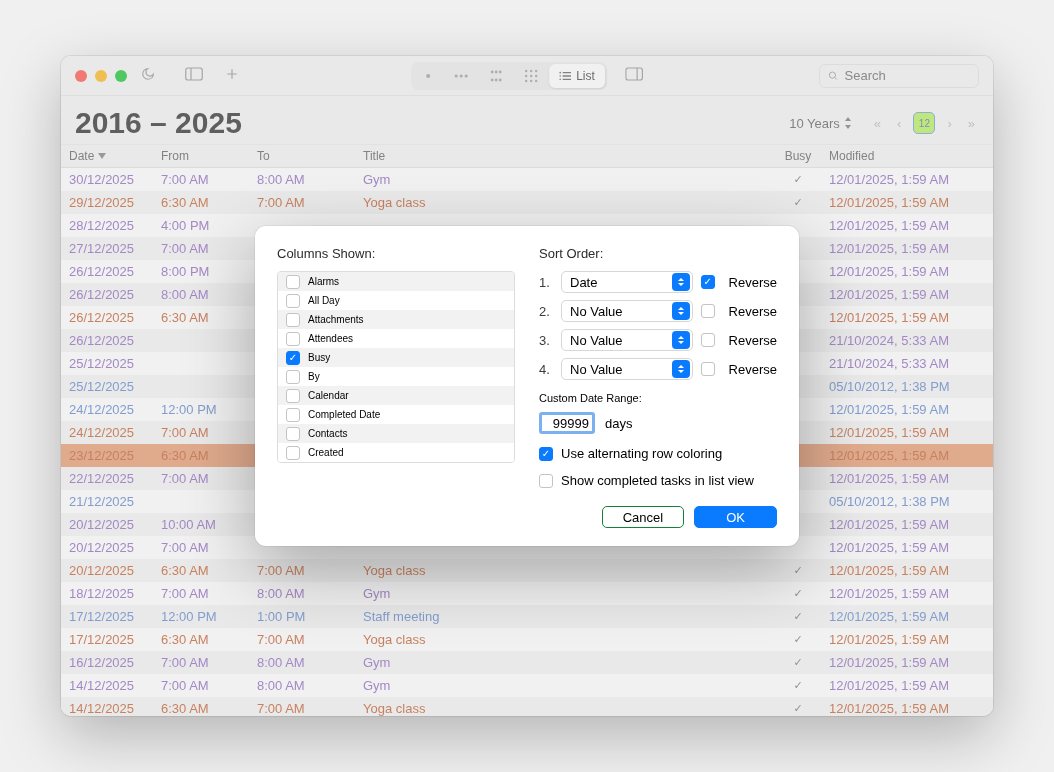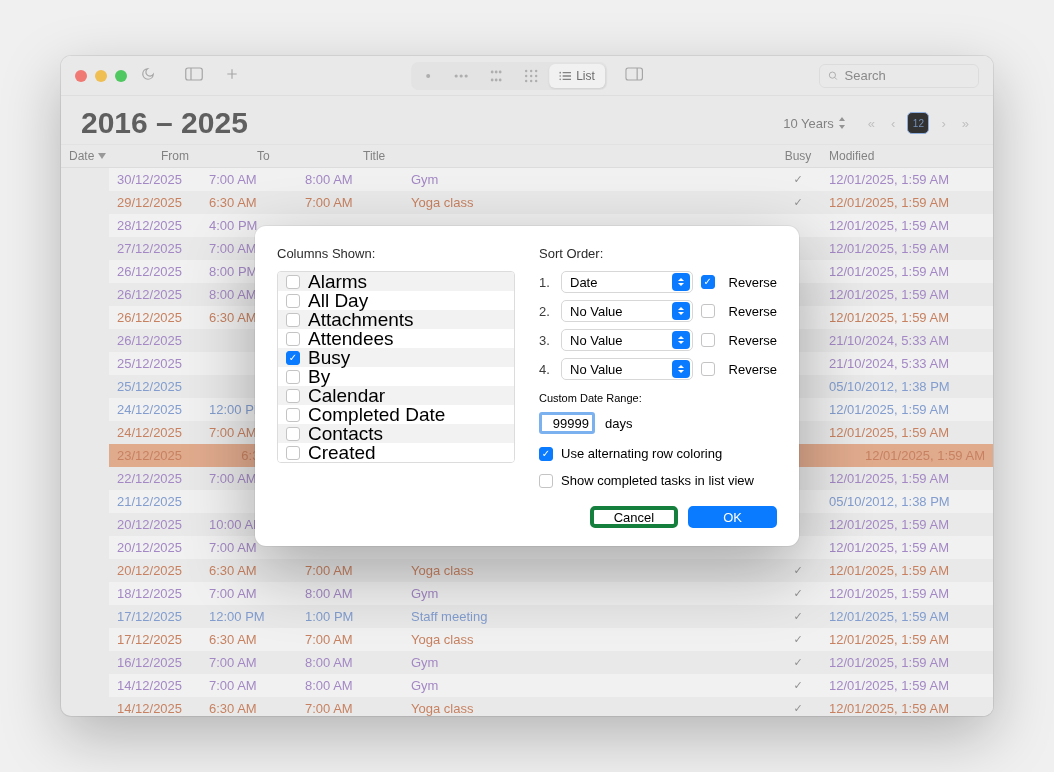--- a/index.html
+++ b/index.html
@@ -14,66 +14,66 @@
 .moon { margin-left: 14px; color: #8a8a8a; font-size: 14px; }
 .toolbar-left { margin-left: 30px; display: flex; gap: 22px; color: #8a8a8a; }
 .toolbar-center { position:absolute; left:50%; transform:translateX(-50%); display:flex; align-items:center; gap:0; }
 .seg-group { display:flex; background:#ececec; border-radius:7px; padding:2px; }
 .seg { display:flex; align-items:center; justify-content:center; padding:4px 10px; border-radius:6px; color:#6b6b6b; font-size:12px; }
 .seg.active { background:#fff; box-shadow:0 1px 2px rgba(0,0,0,.1); color:#4b4b4b; }
 .seg.active svg { fill:#6b6b6b; }
 .sidebar-spacer { margin-left:18px; color:#8a8a8a; }
 .searchwrap { position:absolute; right:14px; display:flex; align-items:center; background:transparent; border-radius:6px; padding:3px 8px; color:#b5b5b5; font-size:13px; gap:6px; width:160px; border:0.5px solid #e3e3e3; height:24px;}
 .searchwrap input { border:none; background:transparent; outline:none; font-size:13px; color:#888; width:100%; }
-.header { padding: 10px 20px 4px; display:flex; align-items:center; justify-content:space-between; }
+.header { padding: 10px 14px 4px; display:flex; align-items:center; justify-content:space-between; }
 .title { font-size: 30px; font-weight:700; color:#3c3c3c; }
 .headctrls { display:flex; align-items:center; gap:8px; color:#6b6b6b; font-size:13px; }
 .hc-btn { padding:3px 10px; border-radius:5px; display:flex; align-items:center; gap:4px; }
-.today-badge { width:22px; height:22px; border:1px solid #7aa4e4; border-radius:5px; display:flex; align-items:center; justify-content:center; font-size:10px; color:#5a7fb5; background:#000000;}
+.today-badge { width:22px; height:22px; border:1px solid #7aa4e4; border-radius:5px; display:flex; align-items:center; justify-content:center; font-size:10px; color:#5a7fb5; background:#bef264;}
 .nav-chev { color:#bdbdbd; padding:0 4px; }
 .colhead { display:flex; background:#f5f5f5; border-top:1px solid #ebebeb; border-bottom:1px solid #e3e3e3; font-size:12px; color:#6b6b6b; height:24px; align-items:center; }
 .col { padding:0 8px; }
 .c-date { width:92px; display:flex; align-items:center; gap:4px;}
 .c-from { width:96px; }
 .c-to { width:106px; }
 .c-title { flex:1; }
 .c-busy { width:46px; text-align:center; }
 .c-mod { width:172px; }
-.rows { overflow:hidden;padding-left:48px; }
+.rows { overflow:hidden; }
 .row { display:flex; height:23px; align-items:center; font-size:13px; }
 .row:nth-child(even){ background:#f5f5f5; }
 .row:nth-child(odd){ background:#ffffff; }
-.row.selected { background:#e8a17a !important;text-align:right; }
+.row.selected { background:#e8a17a !important; }
 .row .col { padding:0 8px; white-space:nowrap; overflow:hidden; }
 .busy-check { color:#7d7d7d; font-size:11px; text-align:center; }
 .overlay { position:absolute; inset:0; background:rgba(200,200,200,.25); display:flex; align-items:center; justify-content:center; }
 .dialog { width:544px; background:#fff; border-radius:11px; box-shadow:0 24px 70px rgba(0,0,0,.3), 0 0 0 1px rgba(0,0,0,.05); padding:20px 22px 18px; position:relative; }
 .dlg-cols { display:flex; gap:24px; }
 .dlg-left, .dlg-right { flex:1; }
 .dlg-label { font-size:13px; color:#2b2b2b; margin-bottom:10px; }
 .listbox { border:1px solid #dcdcdc; border-radius:4px; overflow:hidden; }
-.lb-item { display:flex; align-items:center; gap:8px; padding:1px 8px; font-size:19px; height:19px; }
+.lb-item { display:flex; align-items:center; gap:8px; padding:1px 8px; font-size:10px; height:19px; }
 .lb-item:nth-child(odd){ background:#f2f2f2; }
 .lb-item:nth-child(even){ background:#fff; }
 .cb { width:14px; height:14px; border:0.5px solid #c4c4c4; border-radius:3px; display:flex; align-items:center; justify-content:center; background:#fff; flex:none; }
 .cb.checked { background:#0a7aff; border-color:#0a7aff; }
 .cb.checked::after { content:"✓"; color:#fff; font-size:10px; line-height:1; }
 .sort-row { display:flex; align-items:center; gap:8px; margin-bottom:7px; font-size:13px; }
 .sort-row .num { color:#3c3c3c; width:14px; }
 .select { flex:1; height:22px; border:1px solid #d7d7d7; border-radius:5px; display:flex; align-items:center; justify-content:space-between; padding:0 2px 0 8px; font-size:13px; background:#fff; }
 .sel-caret { width:18px; height:18px; border-radius:4px; background:#0a7aff; display:flex; flex-direction:column; align-items:center; justify-content:center; gap:0px; }
 .sel-caret::before{content:"";width:0;height:0;border-left:3px solid transparent;border-right:3px solid transparent;border-bottom:3.5px solid #fff; margin-bottom:1.5px;}
 .sel-caret::after{content:"";width:0;height:0;border-left:3px solid transparent;border-right:3px solid transparent;border-top:3.5px solid #fff;}
 .rev { display:flex; align-items:center; gap:14px; font-size:13px; }
 .sect-label { font-size:11px; margin:12px 0 8px; }
 .days-row { display:flex; align-items:center; gap:10px; font-size:13px; }
 .days-input { width:56px; height:22px; border:3px solid #7cb1f0; border-radius:3px; text-align:right; padding:0 3px; font-size:13px; outline:none; font-family:inherit; }
 .chk-row { display:flex; align-items:center; gap:8px; font-size:13px; margin-top:12px; }
 .dlg-btns { display:flex; justify-content:flex-end; gap:10px; margin-top:18px; }
-.btn { height:22px; border-radius:5px; padding:0 20px; font-size:13px; display:flex; align-items:center; border:4px solid #15803d; background:#fff; }
+.btn { height:22px; border-radius:5px; padding:0 20px; font-size:13px; display:flex; align-items:center; border:1px solid #15803d; background:#fff; }
 .btn.primary { background:#0a7aff; color:#fff; border-color:#0a7aff; padding:0 31px; }
 .cal-orange { color:#c76a3e; }
 .cal-purple { color:#9773c4; }
 .cal-blue { color:#6b8fd1; }
 .windowdim { filter: none; }
 </style>
 </head>
 <body>
 
 <div class="window windowdim">

